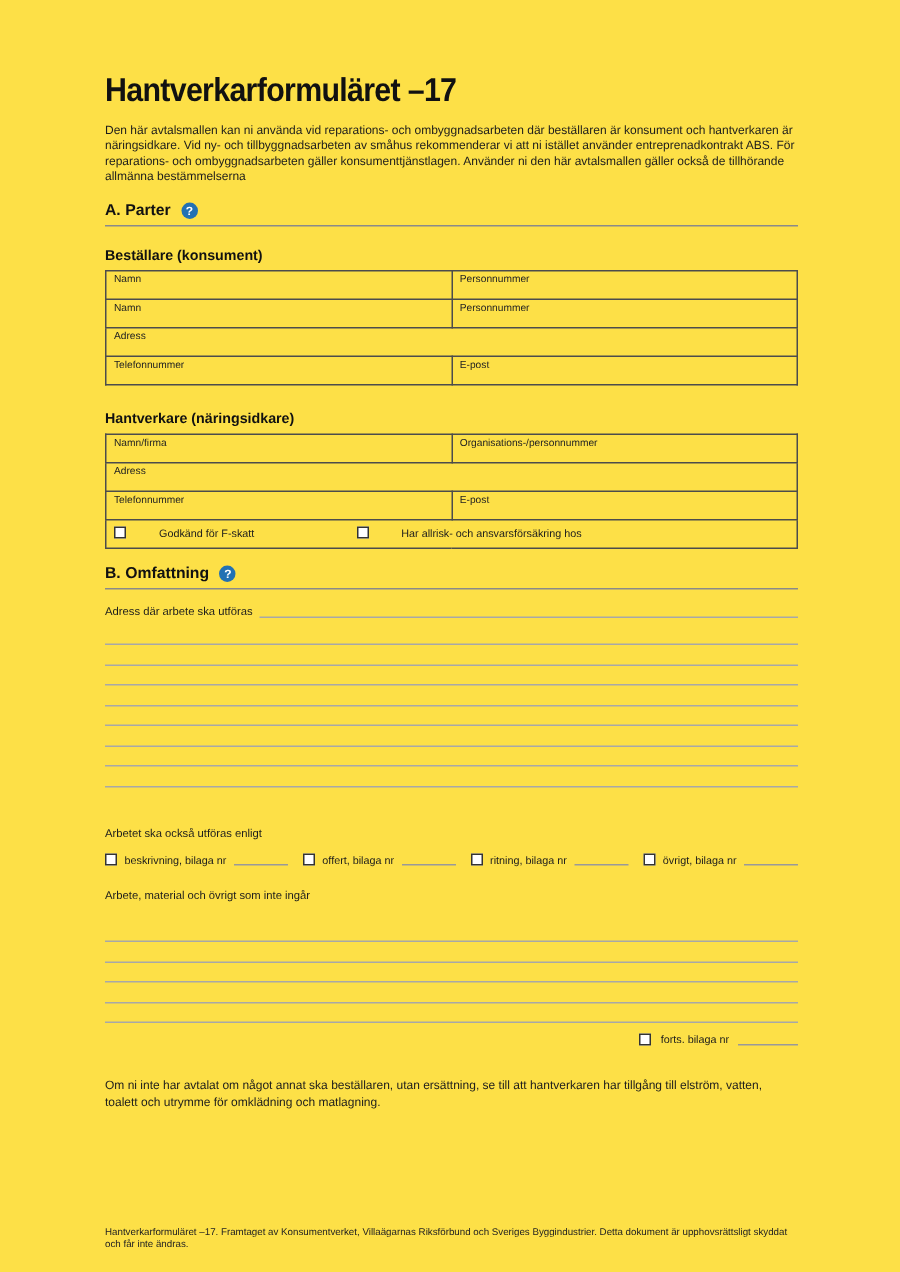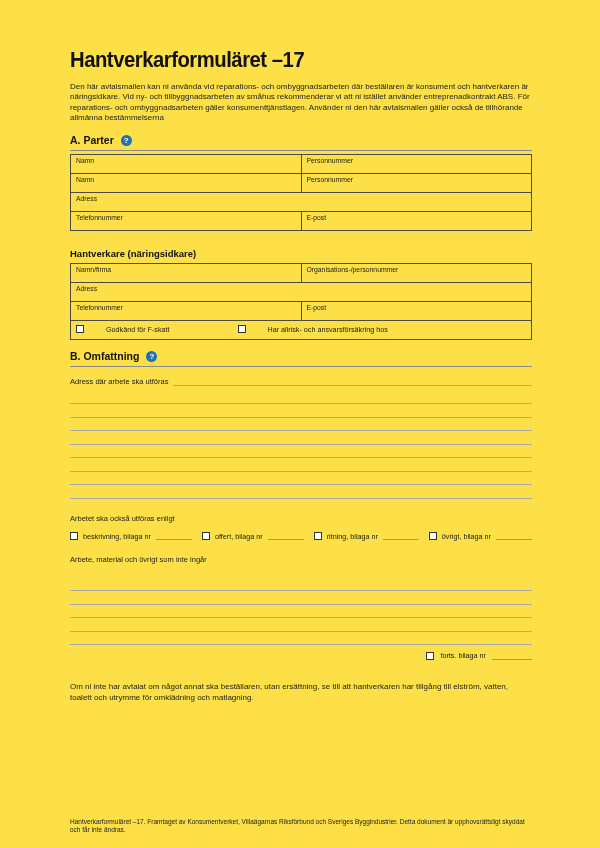--- a/index.html
+++ b/index.html
@@ -53,21 +53,21 @@
     display:inline-block;flex:none;box-sizing:border-box;
   }
   .cb-label{font-size:7.2px;color:#1c1c1c;line-height:9px;}
   .cb-gap{width:24px;flex:none;}
   .fieldline-row{margin-top:10px;display:flex;align-items:flex-end;}
   .small-label{font-size:7.5px;color:#1c1c1c;line-height:9px;}
   .longline{flex:1;border-bottom:1px solid #a8a8a8;height:8px;margin-left:5px;}
   .describe{margin-top:13px;}
   .lines{margin-top:5px;}
   .wline{height:12.5px;border-bottom:1px solid #a8a8a8;}
-  .enligt{margin-top:15px;}
+  .enligt{margin-top:26px;}
   .attach-row{margin-top:9px;display:flex;justify-content:space-between;align-items:center;}
   .attach-item{display:flex;align-items:center;gap:5px;}
   .shortline{width:36px;border-bottom:1px solid #999;height:7px;display:inline-block;}
   .notincl{margin-top:14px;}
   .lines2{margin-top:14px;}
   .forts-row{margin-top:6px;display:flex;justify-content:flex-end;align-items:center;gap:6px;}
   .note{margin:22px 0 0 0;font-size:8px;line-height:10.4px;color:#1c1c1c;}
   .footer{
     position:absolute;left:70px;right:68px;top:818px;
     font-size:6.5px;color:#222;line-height:8px;
@@ -81,20 +81,21 @@
   <h1 class="title">Hantverkarformuläret –17</h1>
 
   <p class="intro">Den här avtalsmallen kan ni använda vid reparations- och ombyggnadsarbeten där beställaren är konsument och hantverkaren är näringsidkare. Vid ny- och tillbyggnadsarbeten av småhus rekommenderar vi att ni istället använder entreprenadkontrakt ABS. För reparations- och ombyggnadsarbeten gäller konsumenttjänstlagen. Använder ni den här avtalsmallen gäller också de tillhörande allmänna bestämmelserna</p>
 
   <div class="section-head">
     <span class="section-title">A. Parter</span>
     <span class="help">?</span>
   </div>
   <hr class="rule">
 
+  <div class="tbl-title first">Beställare (konsument)</div>
   <table class="fields">
     <tbody>
         <tr>
       <td style="width:50%">Namn</td>
       <td>Personnummer</td>
     </tr>
     <tr>
       <td>Namn</td>
       <td>Personnummer</td>
     </tr>

